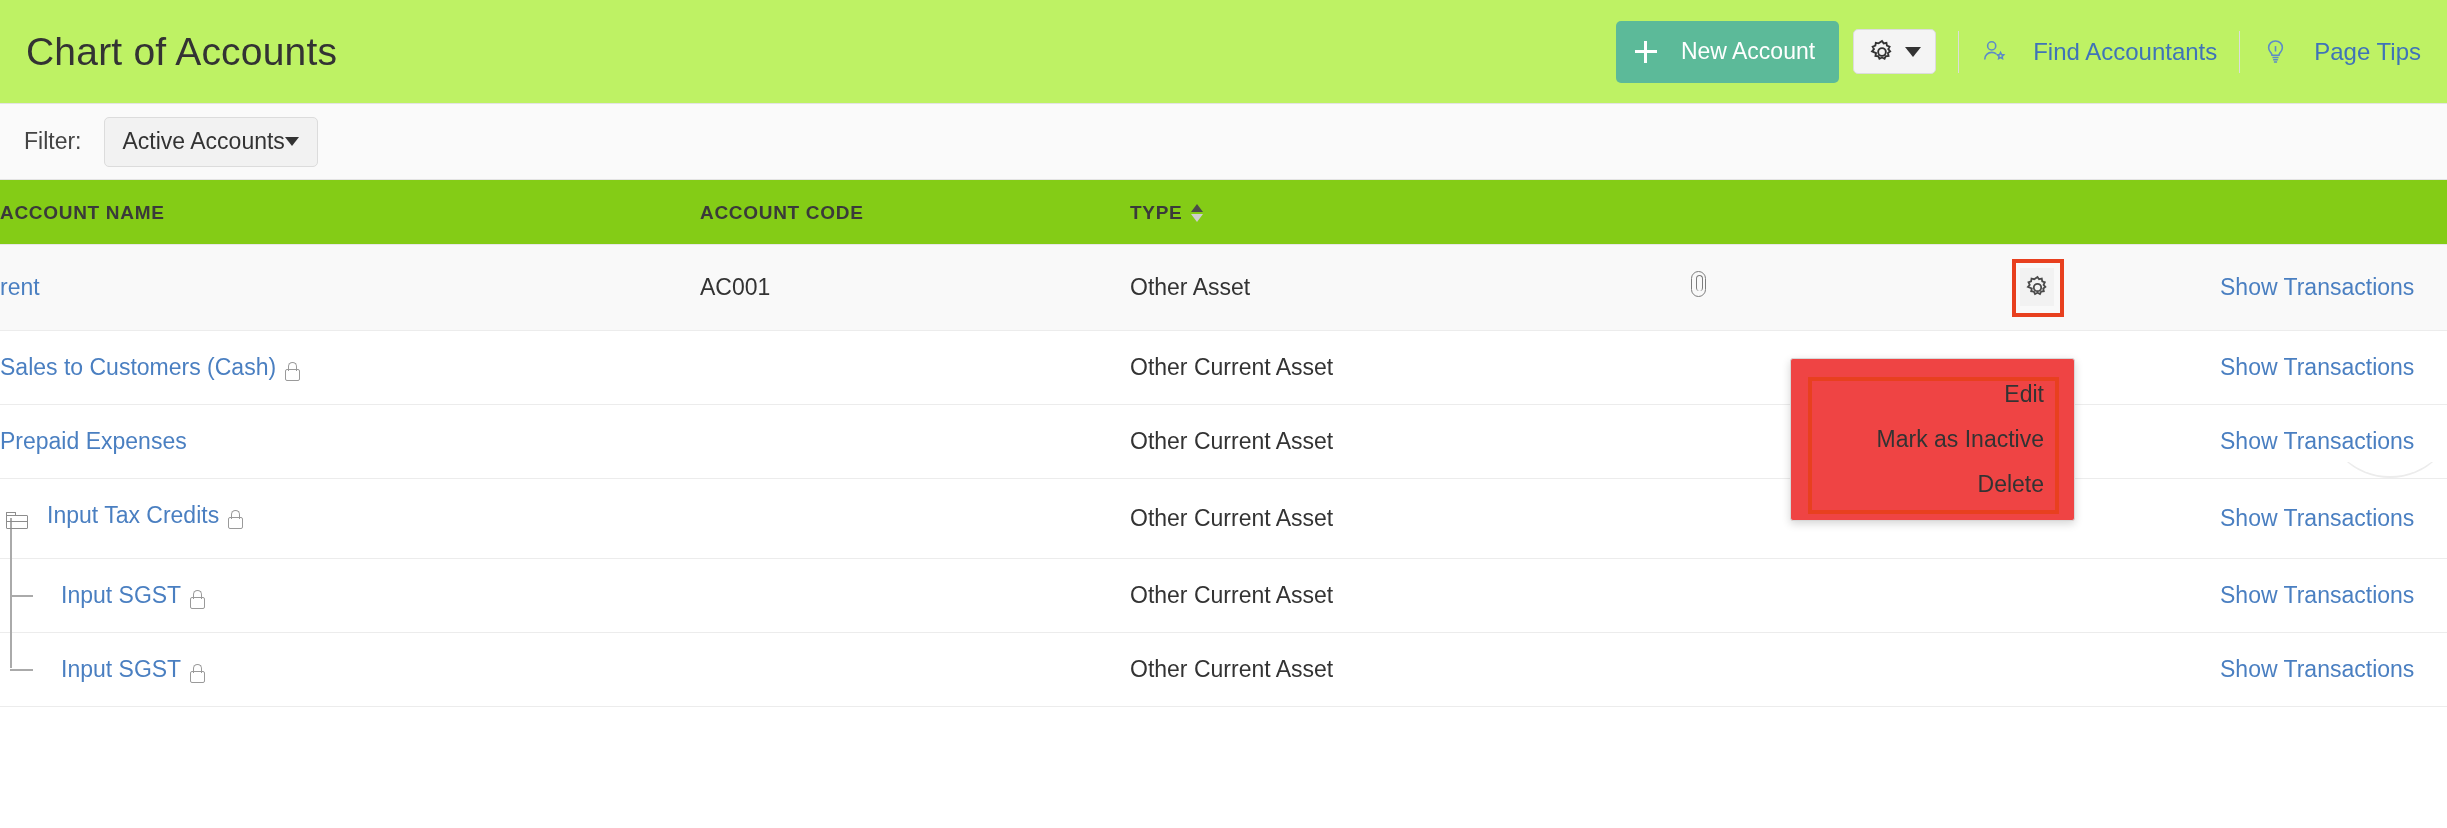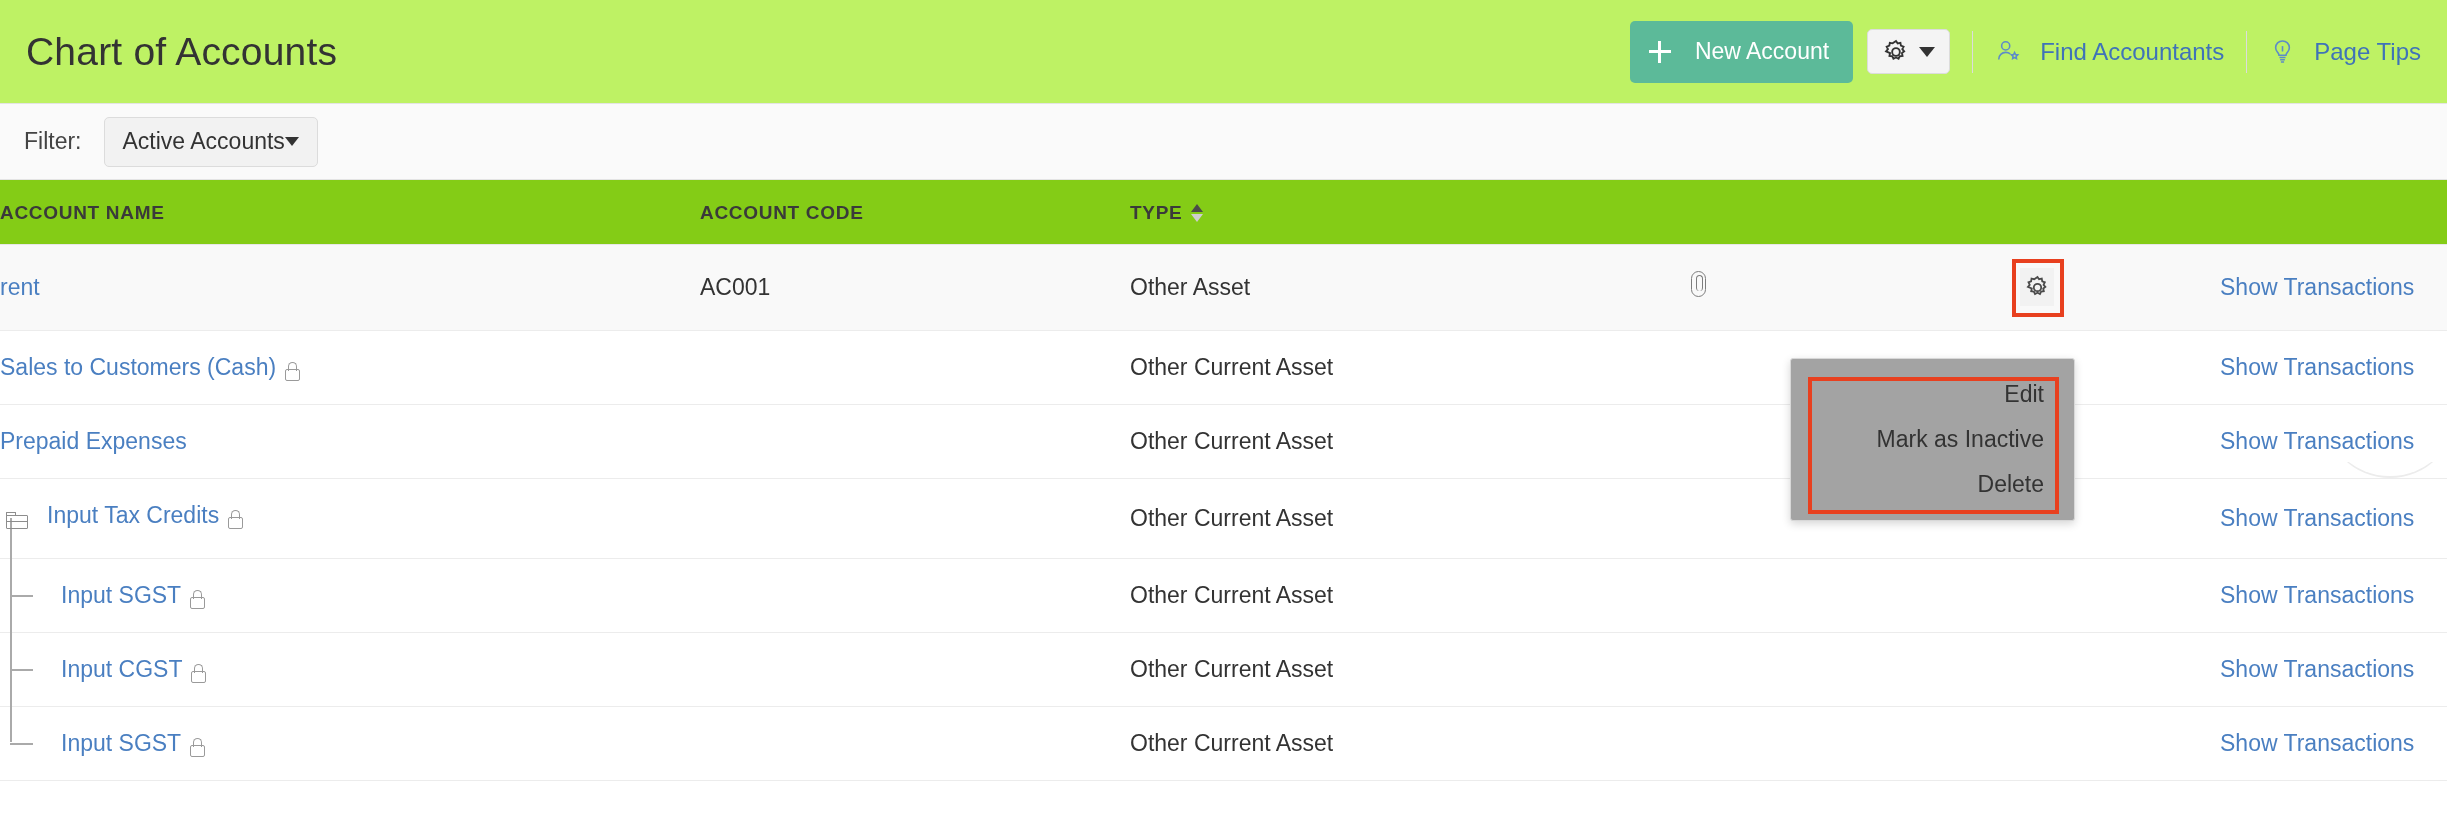--- a/index.html
+++ b/index.html
@@ -53,21 +53,21 @@
   }
   .caret-down {
     width: 0; height: 0;
     border-left: 8px solid transparent; border-right: 8px solid transparent;
     border-top: 10px solid #333;
   }
   .hdr-divider {
     width: 1px; height: 42px; background: #dcdcdc; margin: 0 22px;
   }
   .hdr-link {
-    display: flex; align-items: center; gap: 18px;
+    display: flex; align-items: center; gap: 25px;
     color: #3f73b8; font-size: 24px; cursor: pointer; white-space: nowrap;
   }
   .hdr-link.tips { margin-left: 0; }
 
   
   .filterbar {
     height: 76px; background: #fafafa;
     border-bottom: 1px solid #e4e4e4;
     display: flex; align-items: center; padding-left: 24px; gap: 22px;
   }
@@ -186,21 +186,21 @@
   .gear-hl { left: -8px; top: -9px; width: 52px; height: 58px; }
 
   .trans-link { color:#4a7fc1; cursor:pointer; white-space:nowrap; }
   td.c-trans { padding-left: 0; }
 
   
   .dropdown {
     position: absolute;
     left: 1790px; top: 358px;
     width: 285px;
-    background: #a3a3a3;
+    background: #ef4444;
     border: 1px solid #d8d8d8;
     border-radius: 3px;
     box-shadow: 0 3px 9px rgba(0,0,0,.16);
     padding: 13px 0 13px 0;
     z-index: 40;
   }
   .dropdown .menu-hl {
     position:absolute; left: 17px; top: 18px;
     width: 251px; height: 137px;
     border: 4px solid #e8401f; pointer-events:none;
@@ -402,40 +402,20 @@
         </td>
         <td class="c-code"></td>
         <td class="c-type">Other Current Asset</td>
         <td class="c-attach"></td>
         <td class="c-gear"></td>
         <td class="c-trans">
           <span class="trans-link">Show Transactions</span>
         </td>
       </tr>
 
-      <tr>
-        <td class="c-name tree-cell" style="padding-left:6px;">
-          <span class="vline" style="top:-1px;bottom:-1px;"></span>
-          <span class="hbranch"></span>
-          <span class="name-wrap child-indent">
-            <span class="acct-link">Input CGST</span>
-            <span class="lock-ic">
-                <span class="shackle"></span>
-                <span class="body"></span>
-              </span>
-          </span>
-        </td>
-        <td class="c-code"></td>
-        <td class="c-type">Other Current Asset</td>
-        <td class="c-attach"></td>
-        <td class="c-gear"></td>
-        <td class="c-trans">
-          <span class="trans-link">Show Transactions</span>
-        </td>
-      </tr>
 
       <tr>
         <td class="c-name tree-cell" style="padding-left:6px;">
           <span class="vline" style="top:-1px;height:50%;"></span>
           <span class="hbranch"></span>
           <span class="name-wrap child-indent">
             <span class="acct-link">Input SGST</span>
             <span class="lock-ic">
                 <span class="shackle"></span>
                 <span class="body"></span>

